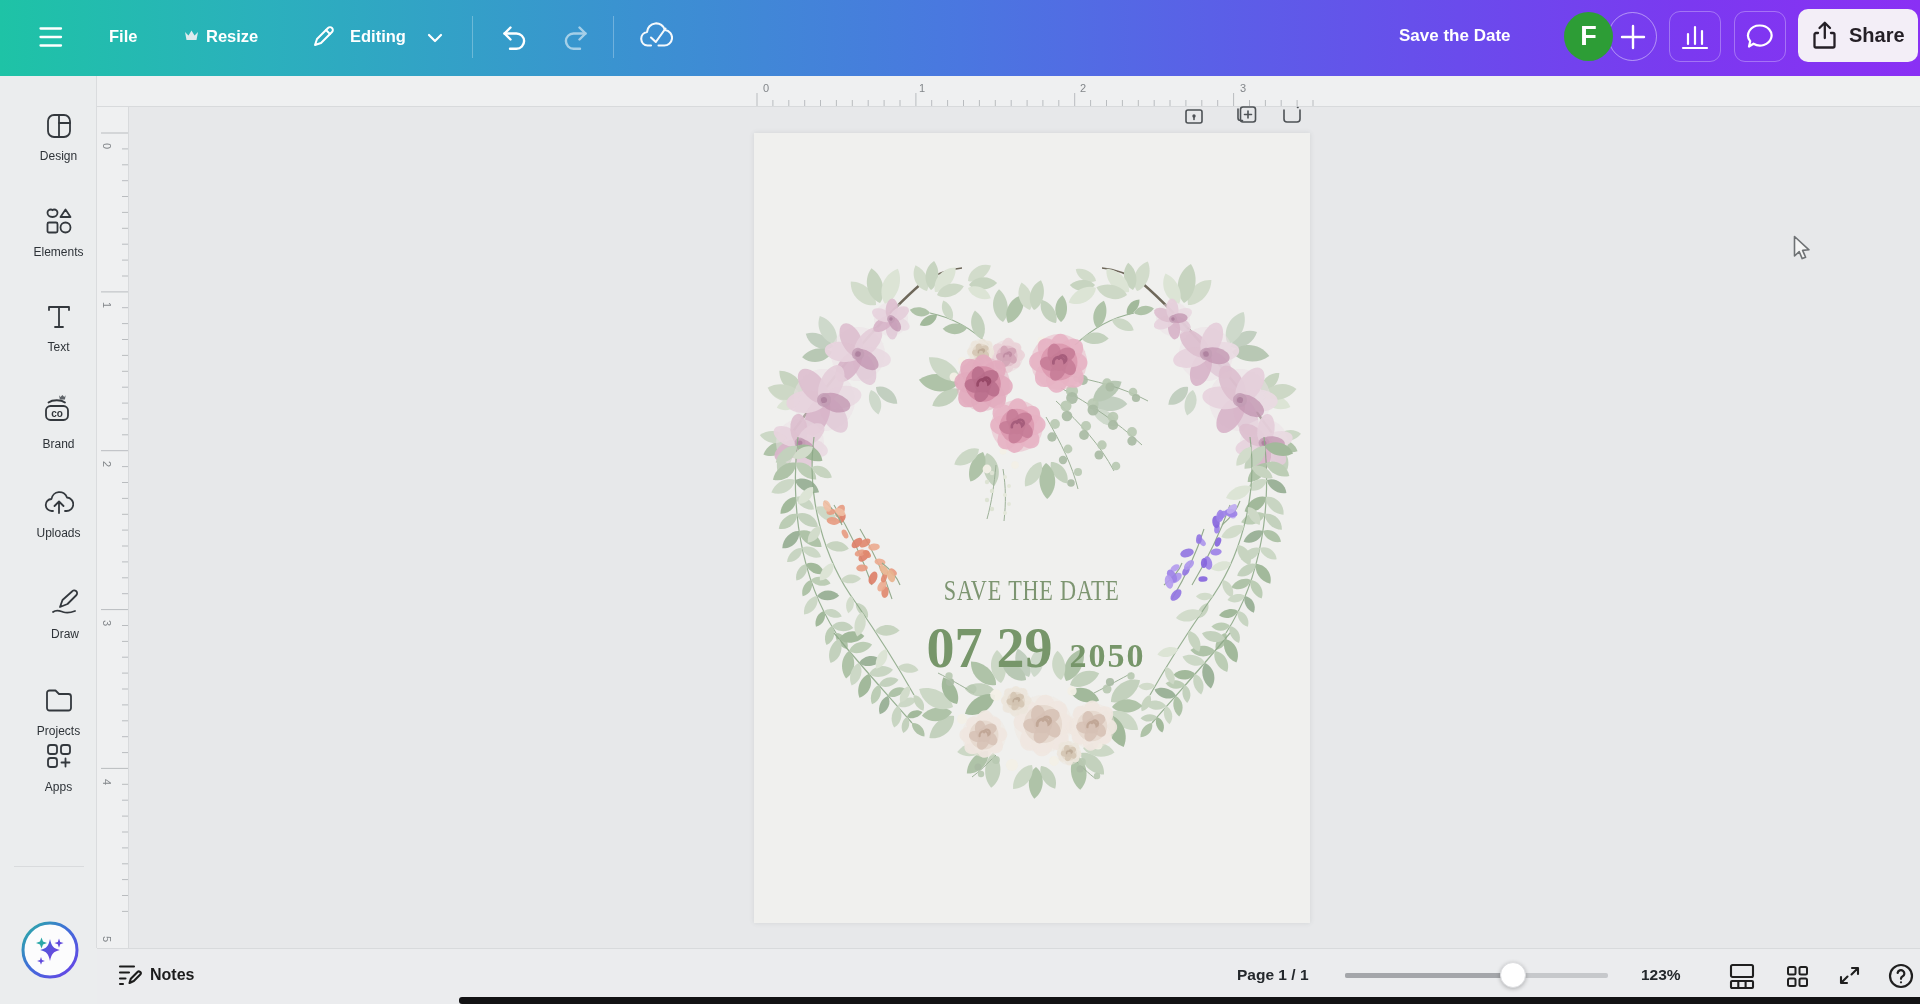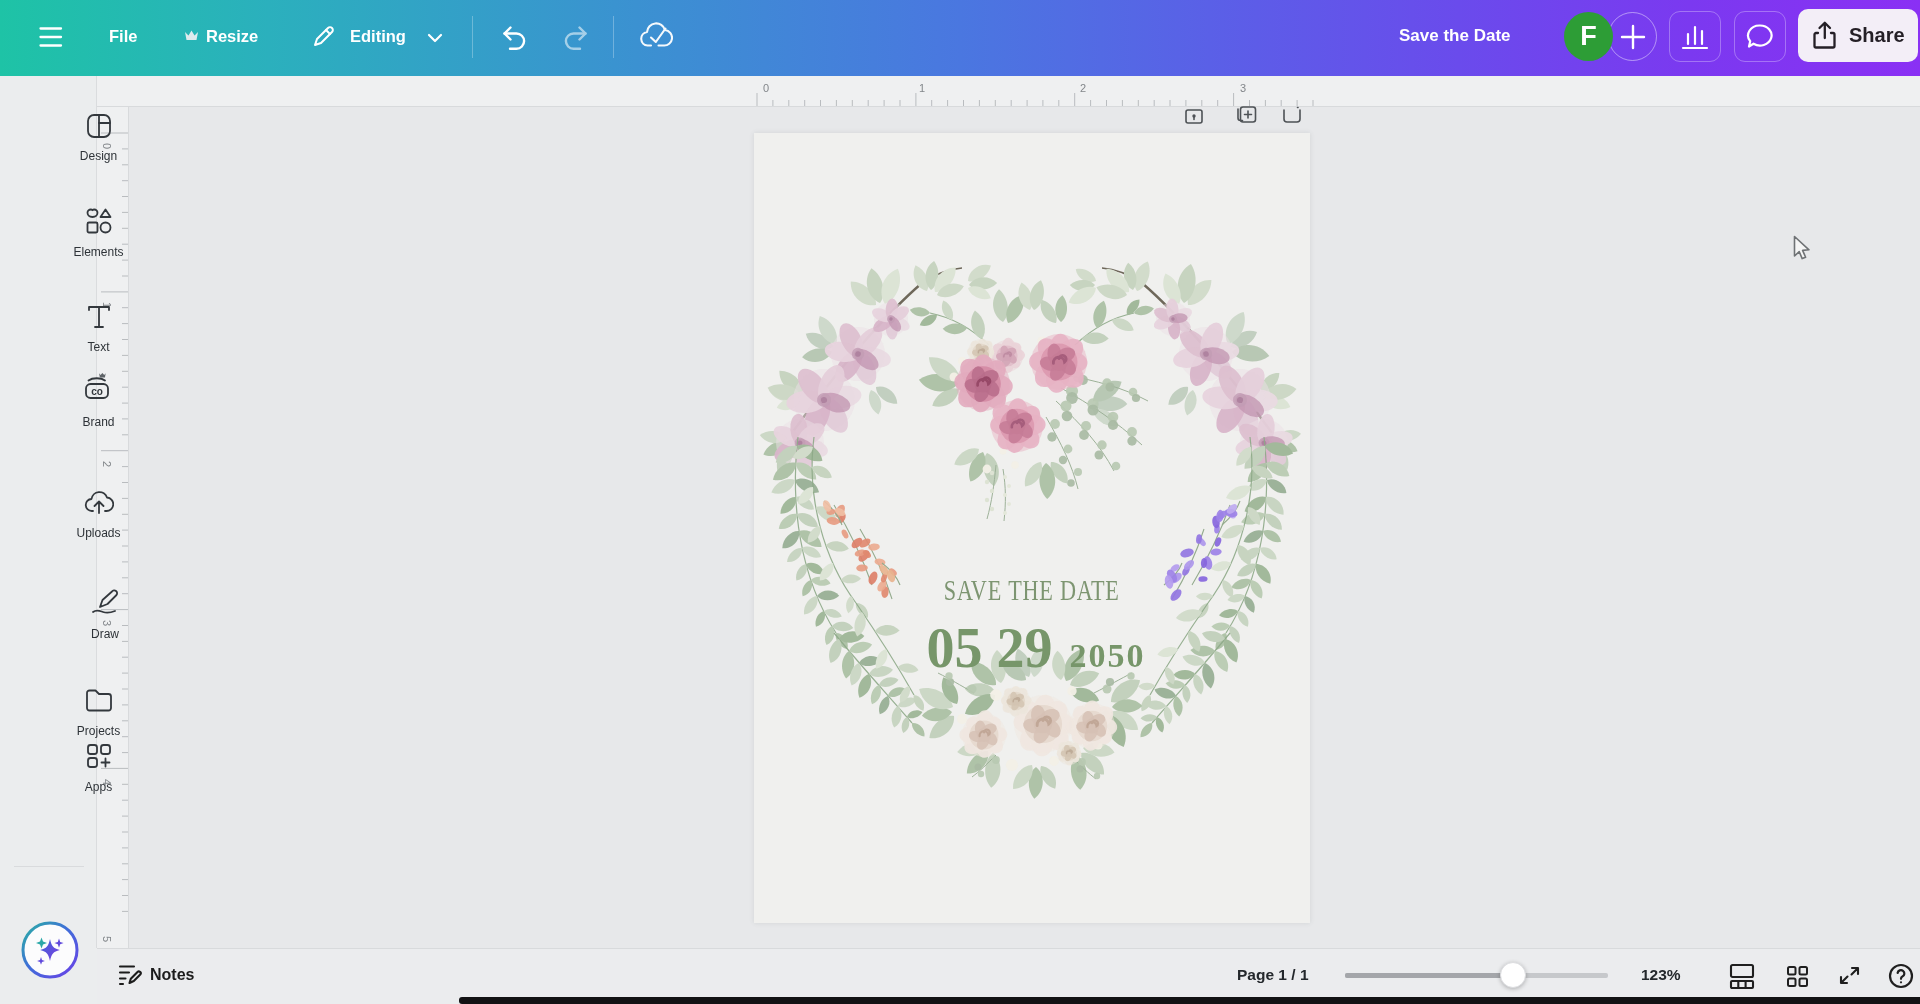--- a/index.html
+++ b/index.html
@@ -1,21 +1,21 @@
 <!DOCTYPE html>
 <html><head><meta charset="utf-8">
 <style>
 *{margin:0;padding:0;box-sizing:border-box;}
 html,body{width:1920px;height:1004px;overflow:hidden;font-family:"Liberation Sans",sans-serif;}
 .abs{position:absolute;}
 #topbar{position:absolute;left:0;top:0;width:1920px;height:76px;
  background:linear-gradient(90deg,#1ec3a6 0%,#2bb0bd 14%,#3a93d0 32%,#4a77e0 50%,#5a60e7 63%,#6a4bec 76%,#7b39f0 88%,#8a30f4 100%);color:#fff;}
 #topbar .txt{font-size:16.5px;font-weight:700;color:#fff;}
 #sidebar{position:absolute;left:0;top:76px;width:97px;height:928px;background:#ebedee;border-right:1px solid #dadcde;}
-.sb-item{position:absolute;width:117px;text-align:center;color:#33383d;margin-left:40px;}
+.sb-item{position:absolute;width:117px;text-align:center;color:#33383d;}
 .sb-item .lbl{font-size:12px;margin-top:5px;color:#2e3338;}
 #workspace{position:absolute;left:97px;top:76px;width:1823px;height:872px;background:#e7e8ea;}
 #hruler{position:absolute;left:97px;top:76px;width:1823px;height:31px;background:#eff0f1;border-bottom:1px solid #d8dadc;}
 #vruler{position:absolute;left:97px;top:107px;width:32px;height:841px;background:#eff0f1;border-right:1px solid #d8dadc;}
 .rulnum{position:absolute;font-size:11px;color:#82868a;}
 #card{position:absolute;left:754px;top:133px;width:556px;height:790px;background:#f0f0ee;box-shadow:0 0 5px rgba(60,64,67,.12);}
 #bottombar{position:absolute;left:97px;top:948px;width:1823px;height:56px;background:#ebecee;border-top:1px solid #d8dadc;}
 #botleft{position:absolute;left:0;top:948px;width:97px;height:56px;background:#ebedee;}
 .ic{stroke:#33383d;fill:none;stroke-width:1.8;stroke-linecap:round;stroke-linejoin:round;}
 .serif{font-family:"Liberation Serif",serif;}
@@ -793,21 +793,21 @@
           <ellipse cx="2.8" cy="-3.0" rx="4.3" ry="3.0" transform="rotate(338 2.8 -3.0)" fill="#d3c4b2" opacity="0.85"></ellipse>
           <circle r="3.8" fill="#d3c4b2"></circle>
           <path d="M-2.4 0.6 A2.4 2.4 0 1 1 2.4 0 A1.6 1.6 0 1 0 0 -1.4" fill="none" stroke="#bba895" stroke-width="1.4" stroke-linecap="round" opacity="0.9"></path>
         </g>
       </g>
     </svg>
 <div class="serif abs" style="left:0;top:440px;width:556px;text-align:center;color:#7d9571;font-size:30px;">
   <span style="display:inline-block;transform:scaleX(0.74);transform-origin:center;letter-spacing:1px;">SAVE&nbsp;THE&nbsp;DATE</span>
 </div>
 <div class="serif abs" style="left:4px;top:487px;width:556px;text-align:center;color:#77966a;line-height:1;">
-  <span style="font-size:56px;font-weight:700;">05 29</span><span style="display:inline-block;width:17px;"></span><span style="font-size:34px;font-weight:700;letter-spacing:2px;">2050</span>
+  <span style="font-size:56px;font-weight:700;">07 29</span><span style="display:inline-block;width:17px;"></span><span style="font-size:34px;font-weight:700;letter-spacing:2px;">2050</span>
 </div>
 </div>
 
 <div id="topbar">
   <svg class="abs" style="left:39px;top:27px;" width="24" height="21">
       <g stroke="#fff" stroke-width="2.3" stroke-linecap="round">
         <line x1="1.5" y1="1.5" x2="22" y2="1.5"></line>
         <line x1="1.5" y1="10" x2="22" y2="10"></line>
         <line x1="1.5" y1="18.5" x2="22" y2="18.5"></line>
       </g>
@@ -887,21 +887,21 @@
       <circle cx="21.5" cy="21.5" r="5"></circle>
     </svg>
   <div class="lbl">Elements</div>
 </div>
 <div class="sb-item" style="top:303px;">
   <svg width="28" height="28" class="ic" viewBox="0 0 28 28">
       <path d="M4 7 V4 h20 v3 M14 4 v20 M10 24 h8"></path>
     </svg>
   <div class="lbl">Text</div>
 </div>
-<div class="sb-item" style="top:372px;">
+<div class="sb-item" style="top:394px;">
   <svg width="34" height="34" class="ic" viewBox="0 0 34 34">
       <rect x="4" y="12" width="22" height="14" rx="4.5"></rect>
       <text x="15" y="22.8" text-anchor="middle" font-family="Liberation Sans" font-size="10" font-weight="700" fill="#33383d" stroke="none">co</text>
       <path d="M6.5 8.5 C10.5 5.5 19 5.5 23 8.5" fill="none"></path>
       <path d="M24.5 1.5 l1.8 2.3 2.3-2.7 2.3 2.7 1.8-2.3 -0.9 5.4 h-6.4 Z" fill="#5f6469" stroke="none" transform="translate(-2.5 0) scale(0.8)"></path>
     </svg>
   <div class="lbl">Brand</div>
 </div>
 <div class="sb-item" style="top:489px;">
   <svg width="30" height="28" class="ic" viewBox="0 0 30 28">

